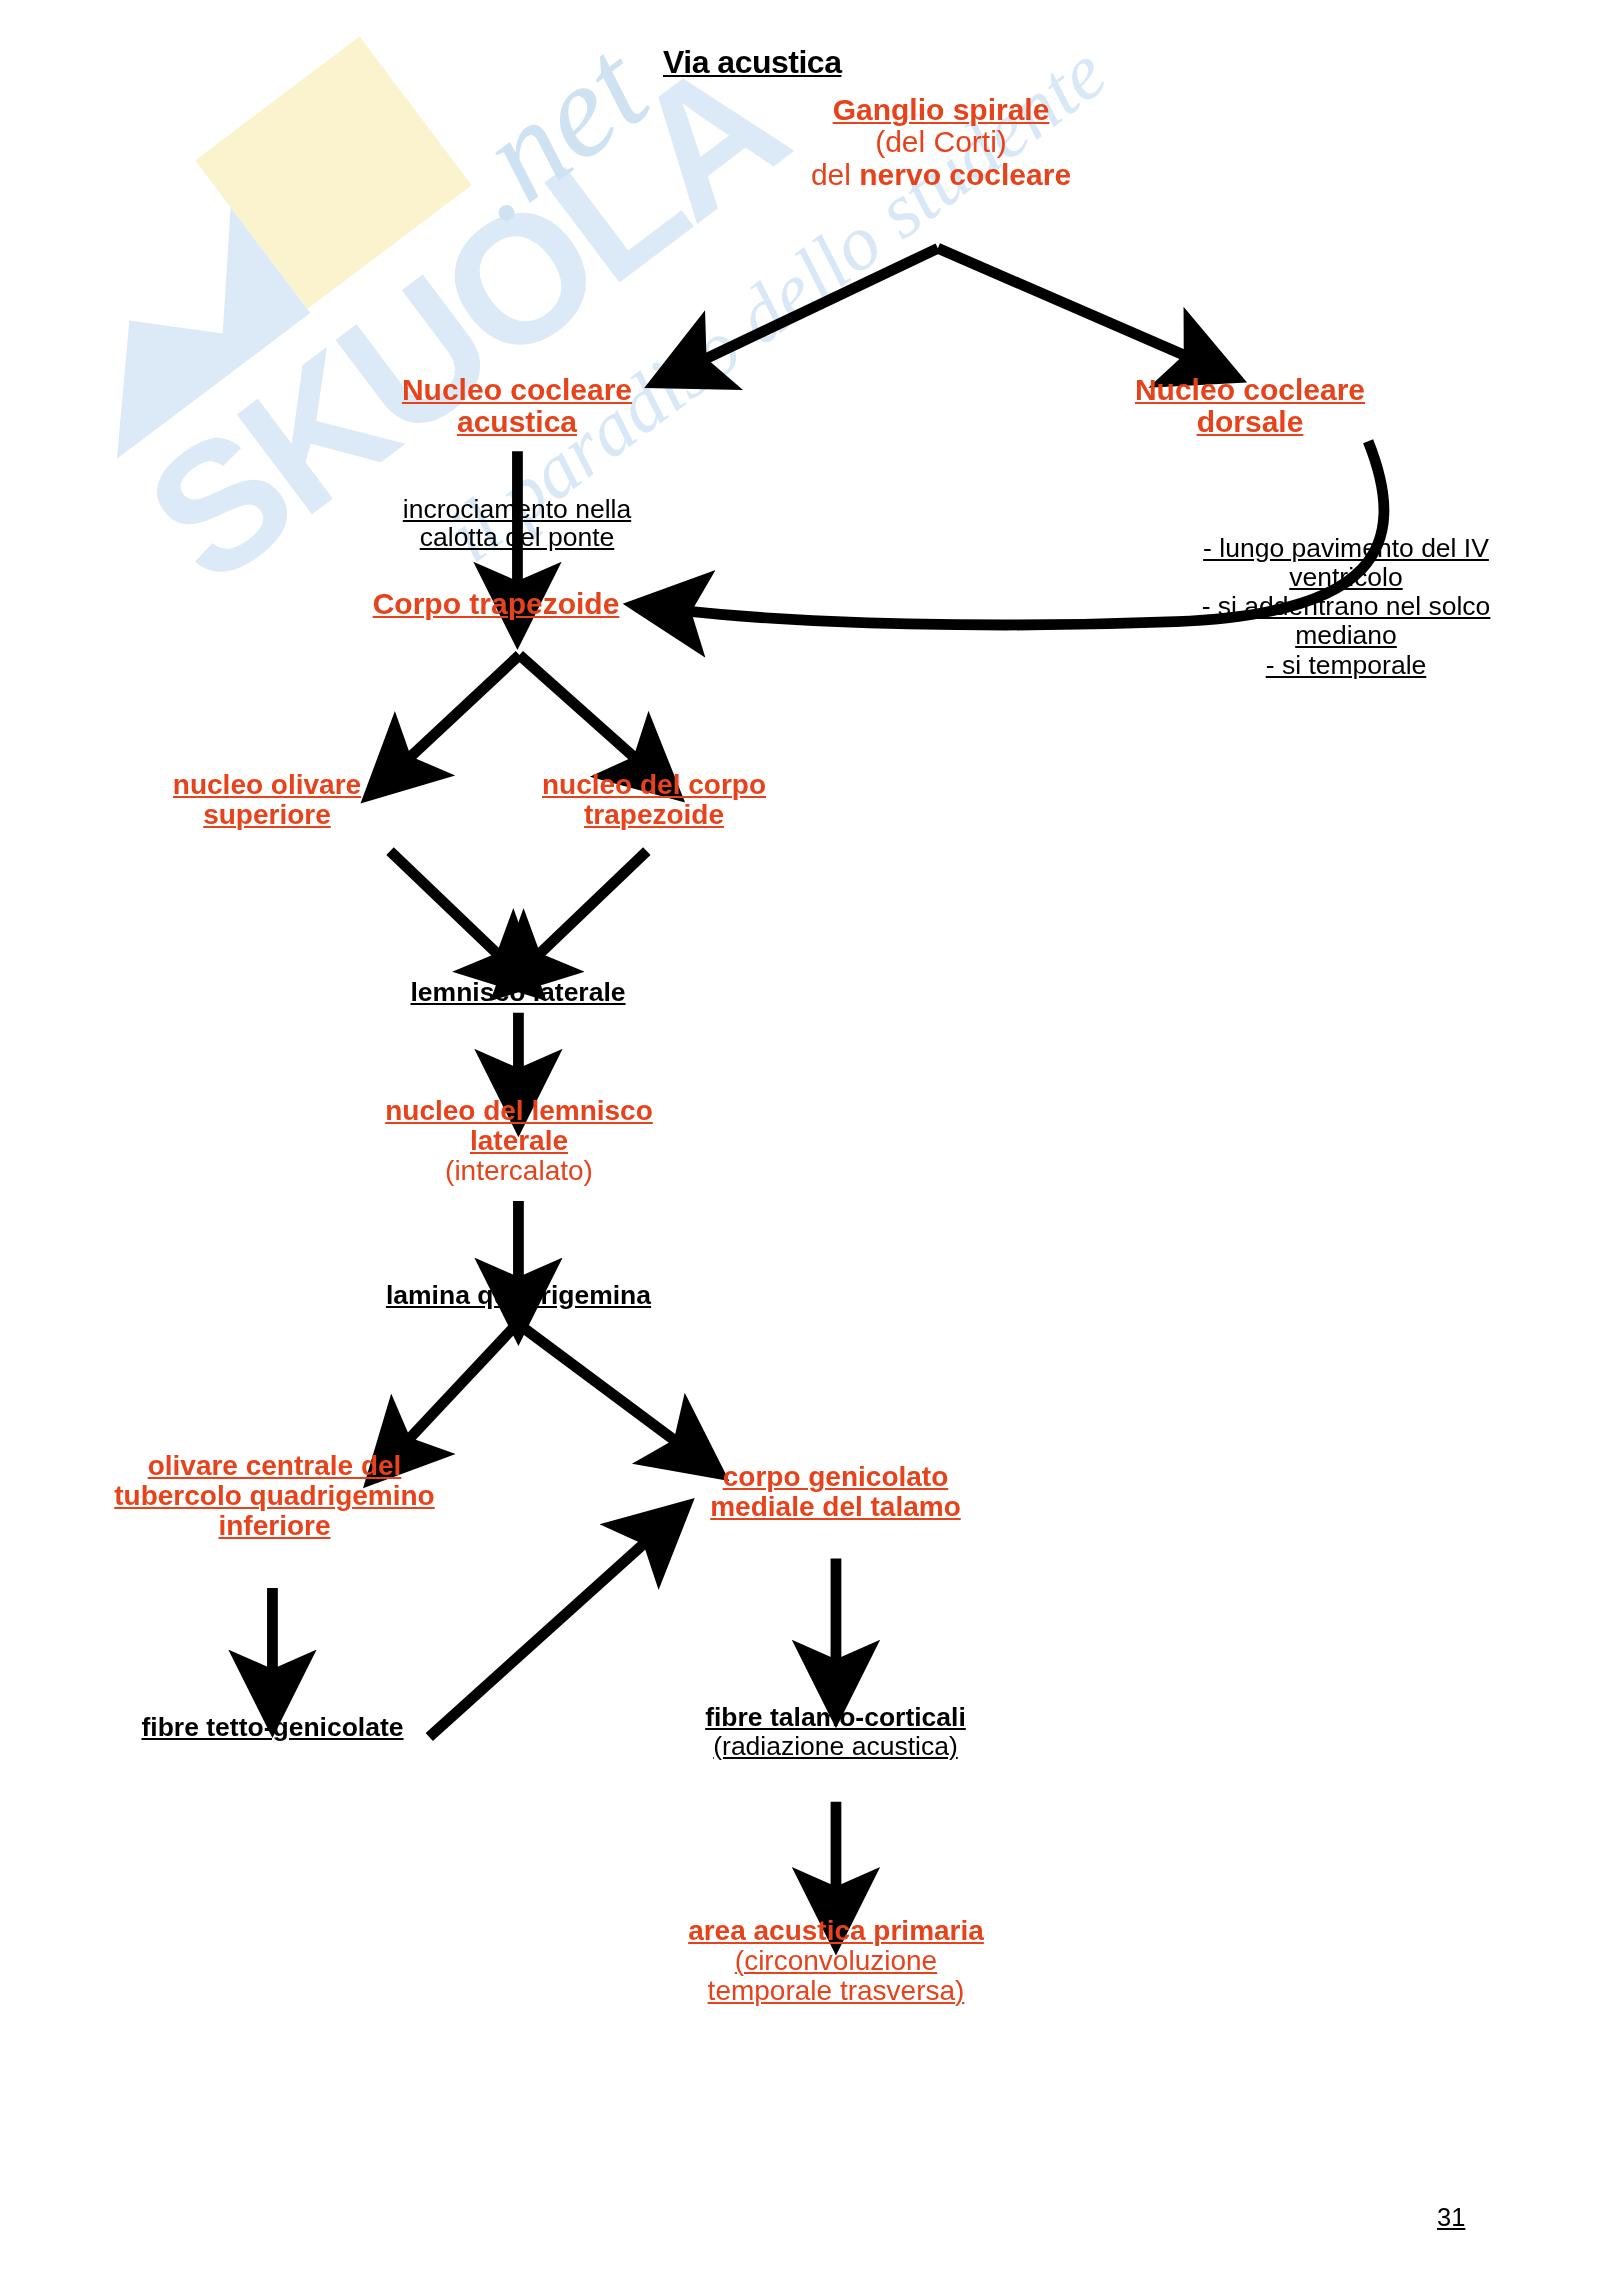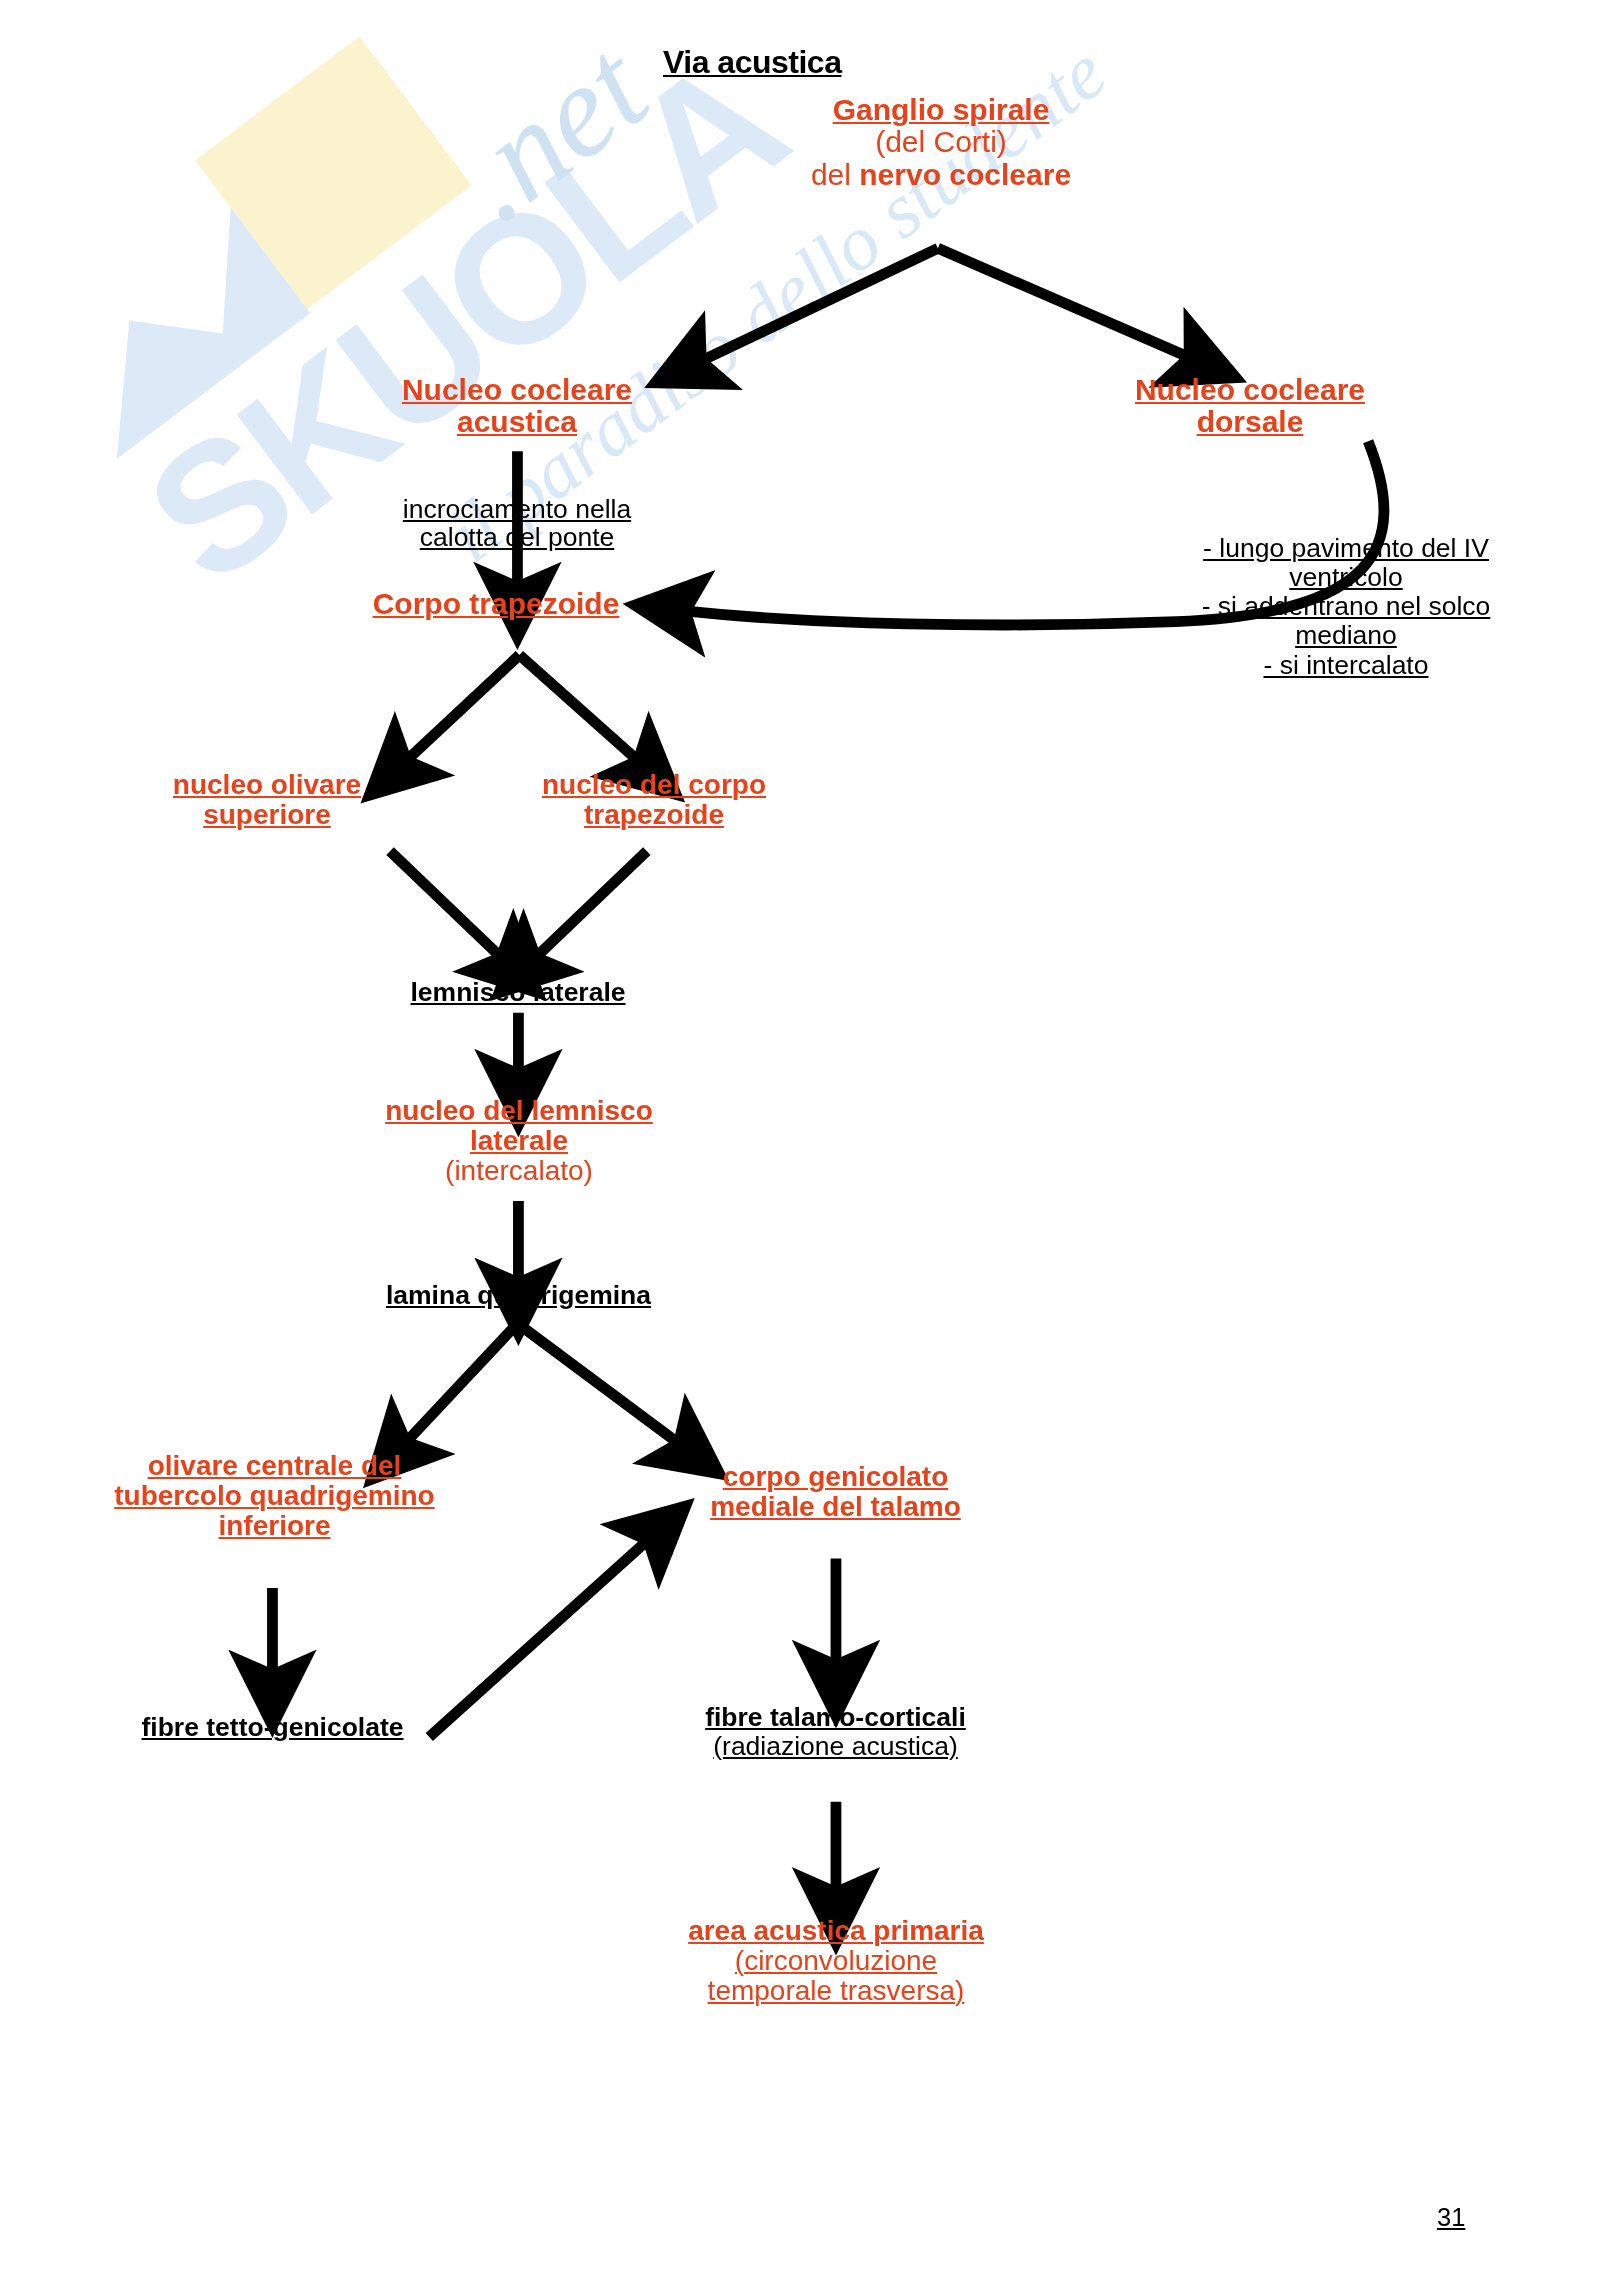--- a/index.html
+++ b/index.html
@@ -148,21 +148,21 @@
     <div>calotta del ponte</div>
   </div>
 
   <div class="node t-big orange bold ul" style="left:349px; top:588px; width:294px;">Corpo trapezoide</div>
 
   <div class="node t-note black norm note-right" style="left:1145px; top:534px; width:402px;">
     <div>- lungo pavimento del IV</div>
     <div>ventricolo</div>
     <div>- si addentrano nel solco</div>
     <div>mediano</div>
-    <div>- si intercalato</div>
+    <div>- si temporale</div>
   </div>
 
   <div class="node t-mid orange bold" style="left:125px; top:770px; width:284px;">
     <div class="ul">nucleo olivare</div>
     <div class="ul">superiore</div>
   </div>
 
   <div class="node t-mid orange bold" style="left:512px; top:770px; width:284px;">
     <div class="ul">nucleo del corpo</div>
     <div class="ul">trapezoide</div>

